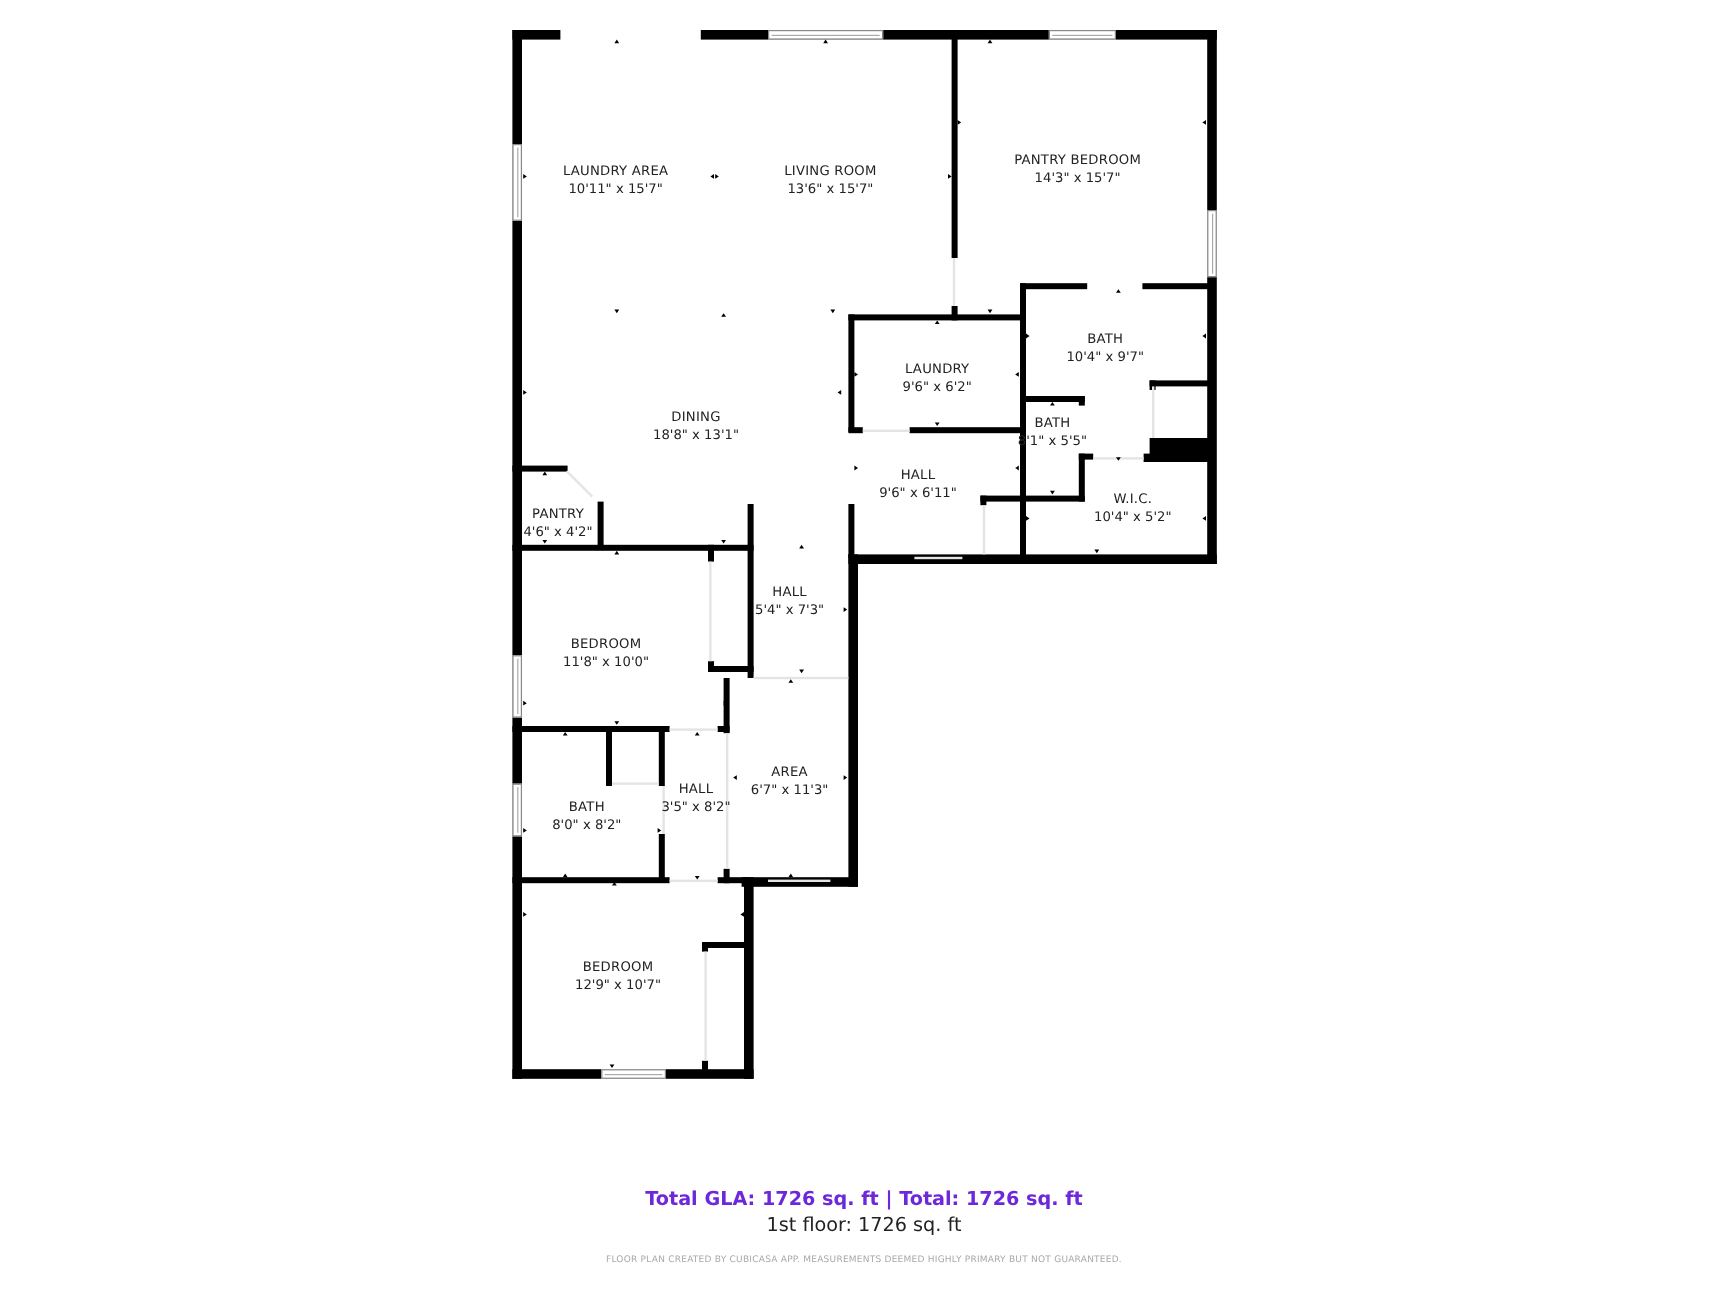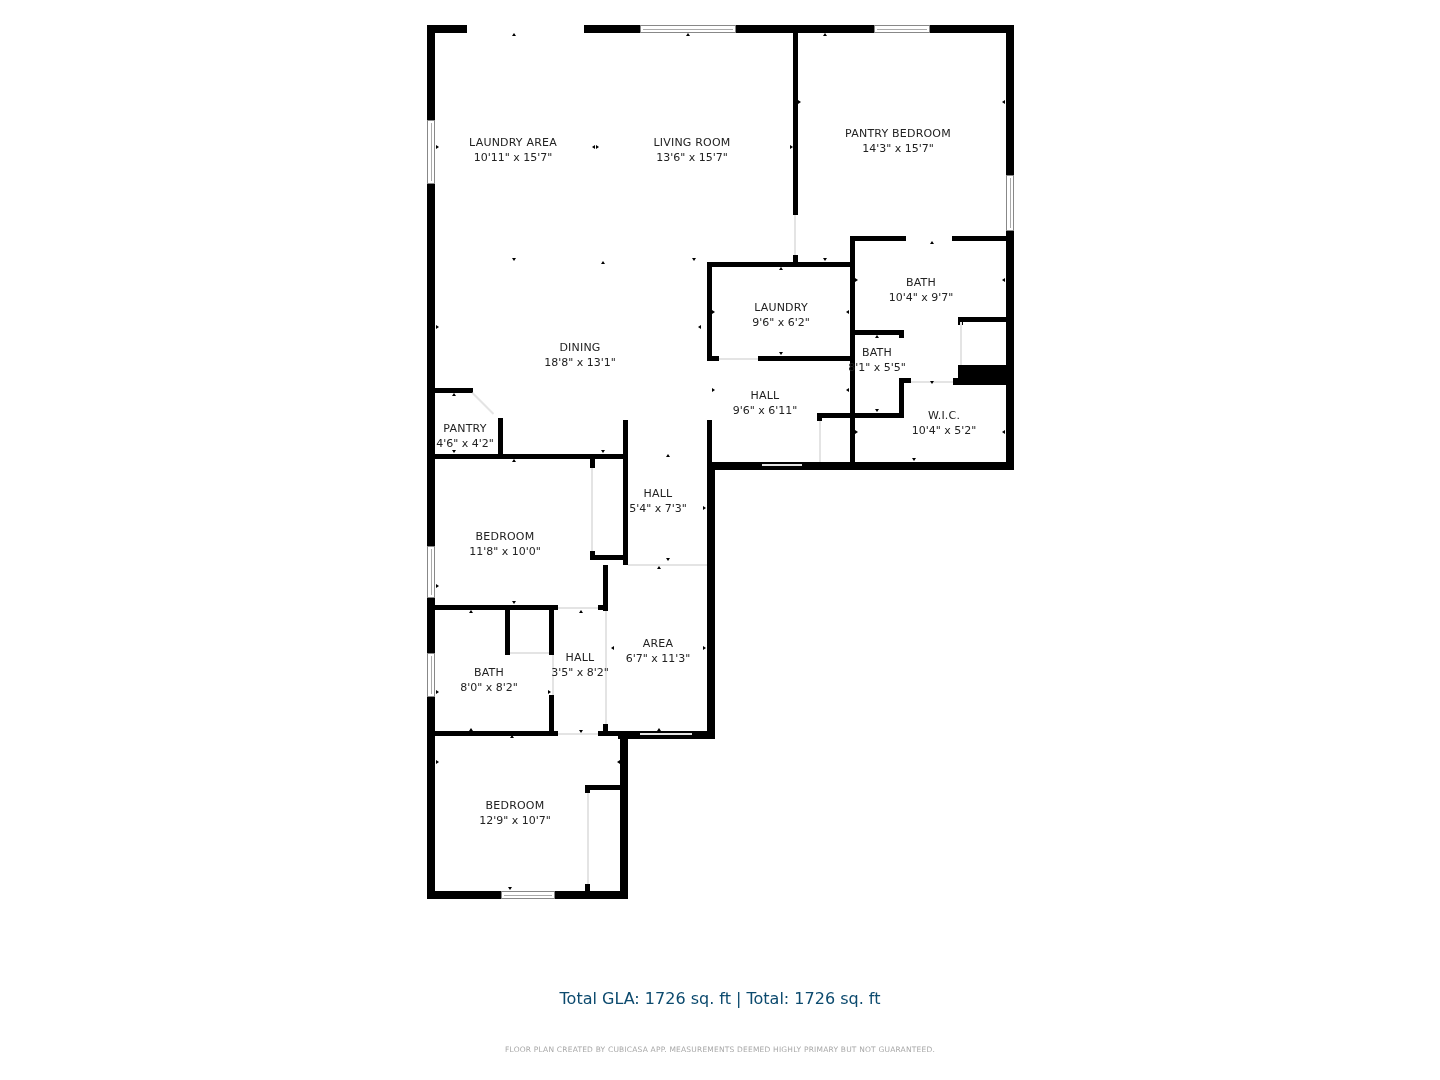--- a/index.html
+++ b/index.html
@@ -11,21 +11,21 @@
   .win.v::after { content:""; position:absolute; top:2px; bottom:2px; left:50%; width:1px; background:#aaa; }
   .door { position:absolute; background:#e4e4e4; }
   .room { position:absolute; transform:translate(-50%,-50%); text-align:center; color:#222; font-size:11px; line-height:15px; white-space:nowrap; }
   .room .nm { letter-spacing:0.2px; }
   .mk { position:absolute; width:0; height:0; }
   .mk.up { border-left:2px solid transparent; border-right:2px solid transparent; border-bottom:3px solid #000; }
   .mk.dn { border-left:2px solid transparent; border-right:2px solid transparent; border-top:3px solid #000; }
   .mk.lt { border-top:2px solid transparent; border-bottom:2px solid transparent; border-right:3px solid #000; }
   .mk.rt { border-top:2px solid transparent; border-bottom:2px solid transparent; border-left:3px solid #000; }
   #summary { position:absolute; left:0; width:1440px; top:988px; text-align:center; }
-  #summary .total { font-weight:normal; font-size:16px; color:#0c4a6e; line-height:22px; }
+  #summary .total { font-weight:bold; font-size:16px; color:#6d28d9; line-height:22px; }
   #summary .floor { font-size:16px; color:#222; line-height:22px; }
   #disclaimer { position:absolute; left:0; width:1440px; top:1045px; text-align:center; font-size:7.5px; color:#a8a8a8; letter-spacing:0.2px; }
 </style>
 </head>
 <body>
 
 <div id="plan">
 
   <div class="wall" style="left:427px;top:25px;width:40px;height:8px;"></div>
   <div class="wall" style="left:584px;top:25px;width:430px;height:8px;"></div>
@@ -238,14 +238,15 @@
     <div class="dm">3'5" x 8'2"</div>
   </div>
   <div class="room" style="left:515px;top:813px;">
     <div class="nm">BEDROOM</div>
     <div class="dm">12'9" x 10'7"</div>
   </div>
 </div>
 
 <div id="summary">
   <div class="total">Total GLA: 1726 sq. ft | Total: 1726 sq. ft</div>
+  <div class="floor">1st floor: 1726 sq. ft</div>
 </div>
 <div id="disclaimer">FLOOR PLAN CREATED BY CUBICASA APP. MEASUREMENTS DEEMED HIGHLY PRIMARY BUT NOT GUARANTEED.</div>
 
 </body></html>

